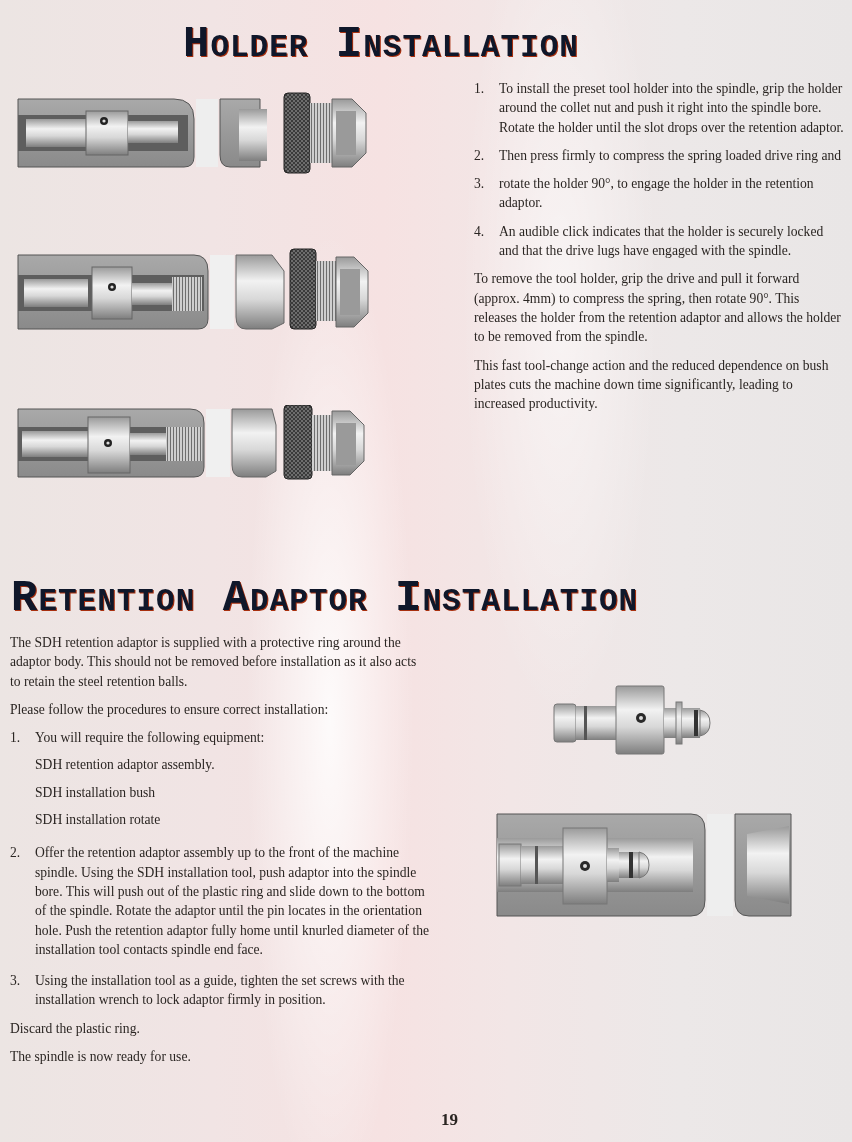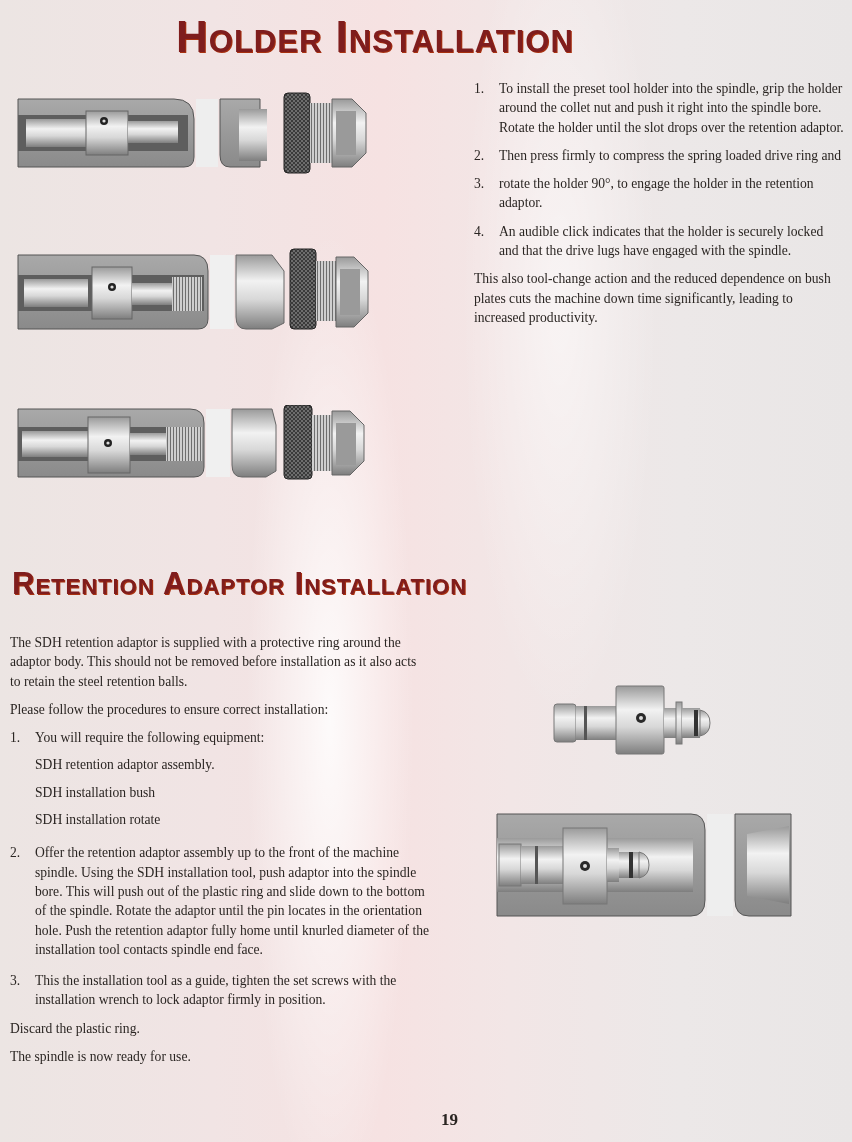--- a/index.html
+++ b/index.html
@@ -6,28 +6,28 @@
   body {
     width: 852px; height: 1142px; overflow: hidden; position: relative;
     font-family: "Liberation Serif", "DejaVu Serif", serif;
     color: #2a2522;
     background:
       radial-gradient(ellipse 120px 700px at 330px 720px, rgba(255,255,255,0.85), rgba(255,255,255,0) 70%),
       radial-gradient(ellipse 140px 600px at 560px 300px, rgba(255,255,255,0.55), rgba(255,255,255,0) 70%),
       linear-gradient(90deg, #ece5e3 0%, #f1e4e4 25%, #f6e2e2 45%, #f2e6e6 60%, #ece8e8 80%, #e9e6e6 100%);
   }
   .title {
-    position: absolute; margin: 4px; font-weight: bold; color: #7f1d1d;
+    position: absolute; margin: 11px; font-weight: bold; color: #0f172a;
     font-variant: small-caps; letter-spacing: 1px;
     text-shadow: 1px 1px 0 #a8300f;
-    font-family: Liberation Sans, sans-serif;
+    font-family: Liberation Mono, monospace;
     white-space: nowrap;
   }
   #holder-title { left: 172px; top: 8px; font-size: 44px; }
-  #retention-title { left: 8px; top: 562px; font-size: 31px; }
+  #retention-title { left: 0; top: 562px; font-size: 44px; }
 
   .text { position: absolute; font-size: 13.6px; line-height: 19.3px; }
   .text p { margin: 0 0 9px 0; }
   ol.steps { list-style: none; margin: 0; padding: 0; }
   ol.steps li { position: relative; padding-left: 25px; margin-bottom: 9px; }
   ol.steps li .num { position: absolute; left: 0; top: 0; }
   .equip { display: block; margin-top: 8px; }
 
   #holder-text { left: 474px; top: 79px; width: 370px; }
   #retention-text { left: 10px; top: 633px; width: 420px; }
@@ -112,38 +112,39 @@
   <rect x="322" y="18" width="20" height="42" fill="#9a9a9a"></rect>
 </svg>
 
 <div id="holder-text" class="text">
   <ol class="steps">
     <li><span class="num">1.</span><span>To install the preset tool holder into the spindle, grip the holder around the collet nut and push it right into the spindle bore. Rotate the holder until the slot drops over the retention adaptor.</span></li>
     <li><span class="num">2.</span><span>Then press firmly to compress the spring loaded drive ring and</span></li>
     <li><span class="num">3.</span><span>rotate the holder 90°, to engage the holder in the retention adaptor.</span></li>
     <li><span class="num">4.</span><span>An audible click indicates that the holder is securely locked and that the drive lugs have engaged with the spindle.</span></li>
   </ol>
-  <p>This also tool-change action and the reduced dependence on bush plates cuts the machine down time significantly, leading to increased productivity.</p>
+  <p>To remove the tool holder, grip the drive and pull it forward (approx. 4mm) to compress the spring, then rotate 90°. This releases the holder from the retention adaptor and allows the holder to be removed from the spindle.</p>
+  <p>This fast tool-change action and the reduced dependence on bush plates cuts the machine down time significantly, leading to increased productivity.</p>
 </div>
 
 <h1 id="retention-title" class="title">Retention Adaptor Installation</h1>
 
 <div id="retention-text" class="text">
   <p>The SDH retention adaptor is supplied with a protective ring around the adaptor body. This should not be removed before installation as it also acts to retain the steel retention balls.</p>
   <p>Please follow the procedures to ensure correct installation:</p>
   <ol class="steps">
     <li>
       <span class="num">1.</span>
       <span>You will require the following equipment:</span>
       <span class="equip">SDH retention adaptor assembly.</span>
       <span class="equip">SDH installation bush</span>
       <span class="equip">SDH installation rotate</span>
     </li>
     <li style="margin-top:14px"><span class="num">2.</span><span>Offer the retention adaptor assembly up to the front of the machine spindle. Using the SDH installation tool, push adaptor into the spindle bore. This will push out of the plastic ring and slide down to the bottom of the spindle. Rotate the adaptor until the pin locates in the orientation hole. Push the retention adaptor fully home until knurled diameter of the installation tool contacts spindle end face.</span></li>
-    <li style="margin-top:12px"><span class="num">3.</span><span>This the installation tool as a guide, tighten the set screws with the installation wrench to lock adaptor firmly in position.</span></li>
+    <li style="margin-top:12px"><span class="num">3.</span><span>Using the installation tool as a guide, tighten the set screws with the installation wrench to lock adaptor firmly in position.</span></li>
   </ol>
   <p>Discard the plastic ring.</p>
   <p>The spindle is now ready for use.</p>
 </div>
 
 <svg class="illus" style="left:550px;top:682px" width="170" height="80" viewBox="0 0 170 80">
   <rect x="4" y="22" width="22" height="38" rx="3" fill="url(#metal)" stroke="#777"></rect>
   <rect x="26" y="24" width="40" height="34" fill="url(#metal)"></rect>
   <rect x="34" y="24" width="3" height="34" fill="#555"></rect>
   <rect x="66" y="4" width="48" height="68" rx="2" fill="url(#metal)" stroke="#777"></rect>

